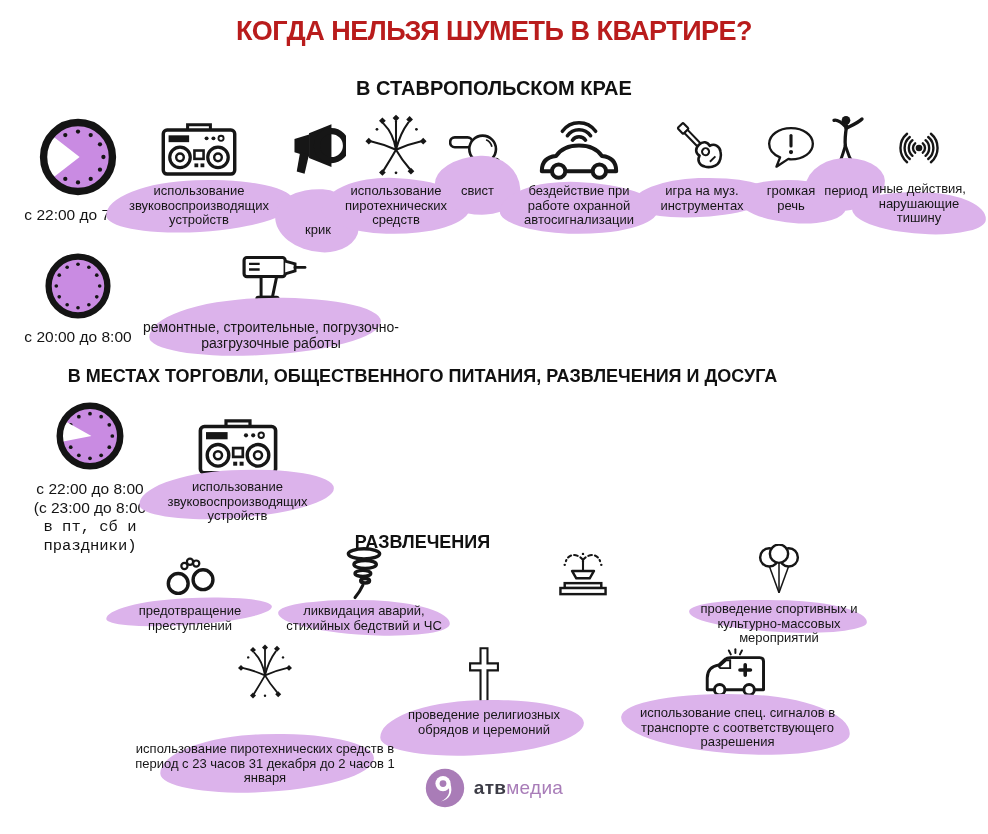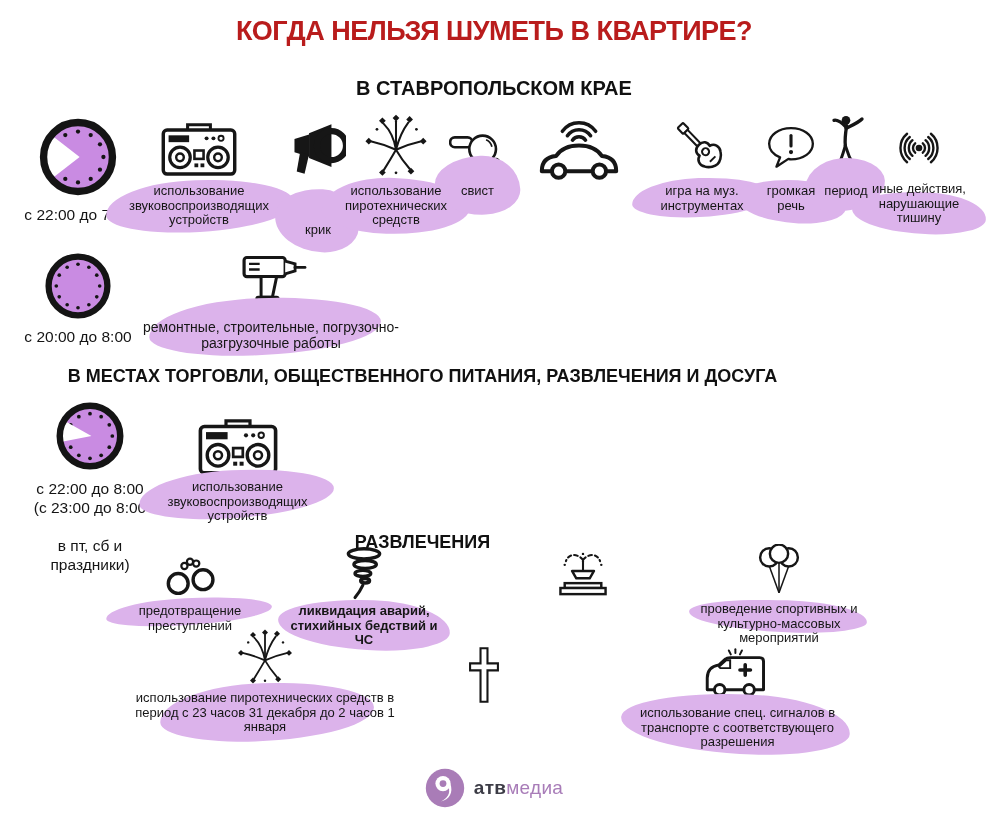--- a/index.html
+++ b/index.html
@@ -148,20 +148,24 @@
       <g fill="none" stroke="#161616" stroke-width="4" stroke-linecap="round">
         <path d="M42.6 25 A9 9 0 0 1 57.4 25"></path>
         <path d="M36.9 20 A16 16 0 0 1 63.1 20"></path>
         <path d="M31.2 15 A23 23 0 0 1 68.8 15"></path>
       </g>
       <path d="M8 60 C8 49 14 44 24 43 C30 34 40 31 50 31 C60 31 70 34 76 43 C86 44 92 49 92 60 Z" fill="#fff" stroke="#161616" stroke-width="4.5" stroke-linejoin="round"></path>
       <circle cx="27" cy="60" r="7.5" fill="#fff" stroke="#161616" stroke-width="4.5"></circle>
       <circle cx="73" cy="60" r="7.5" fill="#fff" stroke="#161616" stroke-width="4.5"></circle>
     </svg>
   </div>
+  <div class="label">
+    <i class="blob" style="left:-10px;right:-10px;top:-2px;bottom:-6px;transform:rotate(2deg);"></i>
+    <span class="txt">бездействие при работе охранной автосигнализации</span>
+  </div>
 </div>
 
 <div class="abs item" style="left:638px;top:114px;width:128px;">
   <div class="iconwrap" style="height:68px;">
     <svg width="64" height="64" viewBox="0 0 100 100">
       <g transform="rotate(-44 50 50)">
         <rect x="44" y="1" width="12" height="13" rx="2" fill="#fff" stroke="#161616" stroke-width="3.4"></rect>
         <rect x="46.5" y="14" width="7" height="30" fill="#fff" stroke="#161616" stroke-width="3.2"></rect>
         <path d="M50 43 C41 43 37 49 39 56 C31 58 28 67 33 74 C37 81 45 85 50 85 C55 85 63 81 67 74 C72 67 69 58 61 56 C63 49 59 43 50 43 Z" fill="#fff" stroke="#161616" stroke-width="4" stroke-linejoin="round"></path>
         <circle cx="50" cy="58" r="5.5" fill="none" stroke="#161616" stroke-width="3.2"></circle>
@@ -294,21 +298,21 @@
           <circle cx="50" cy="19" r="2.6"></circle>
           <circle cx="65.5" cy="23.2" r="2.6"></circle>
           <circle cx="76.8" cy="34.5" r="2.6"></circle>
       </g>
       <path d="M52 50 L15 29 A42 42 0 0 0 11 58 Z" fill="#ffffff"></path>
       <circle cx="50" cy="50" r="42" fill="none" stroke="#141414" stroke-width="9"></circle>
     </svg>
   </div>
   <div class="time">с 22:00 до 8:00</div>
   <div class="time" style="margin-top:0;">(с 23:00 до 8:00</div>
-  <div class="time" style="margin-top:18px;">в пт, сб и праздники)</div>
+  <div class="time" style="margin-top:0;font-family:Liberation Mono, monospace;">в пт, сб и праздники)</div>
 </div>
 
 <div class="abs item" style="left:155px;top:414px;width:165px;">
   <div class="iconwrap" style="height:64px;">
     <svg width="80" height="61" viewBox="0 0 100 74">
       <path d="M35 12 V5 H65 V12" fill="none" stroke="#161616" stroke-width="4"></path>
       <rect x="3" y="12" width="94" height="58" rx="5" fill="#fff" stroke="#161616" stroke-width="4.5"></rect>
       <rect x="10" y="19" width="27" height="9" fill="#161616"></rect>
       <circle cx="60" cy="23" r="2.6" fill="#161616"></circle>
         <circle cx="69" cy="23" r="2.6" fill="#161616"></circle>
@@ -343,21 +347,21 @@
           <circle cx="60" cy="18" r="5"></circle>
       </g>
     </svg>
   </div>
   <div class="label">
     <i class="blob" style="left:-14px;right:-12px;top:-6px;bottom:8px;transform:rotate(-3deg);"></i>
     <span class="txt">предотвращение преступлений</span>
   </div>
 </div>
 
-<div class="abs item" style="left:280px;top:546px;width:168px;font-weight:bold;">
+<div class="abs item" style="left:280px;top:546px;width:168px;">
   <div class="iconwrap" style="height:56px;">
     <svg width="52" height="56" viewBox="0 0 80 100">
       <g fill="none" stroke="#161616" stroke-width="6">
         <ellipse cx="40" cy="14" rx="28" ry="9"></ellipse>
         <ellipse cx="42" cy="33" rx="20" ry="7"></ellipse>
         <ellipse cx="38" cy="49" rx="14" ry="5.5"></ellipse>
         <ellipse cx="42" cy="62" rx="8" ry="4"></ellipse>
       </g>
       <path d="M38 70 C34 79 30 85 24 92" fill="none" stroke="#161616" stroke-width="5.5" stroke-linecap="round"></path>
     </svg>
@@ -398,21 +402,21 @@
       <circle cx="52" cy="22" r="15" fill="#fff" stroke="#161616" stroke-width="4"></circle>
       <circle cx="36" cy="16" r="15" fill="#fff" stroke="#161616" stroke-width="4"></circle>
     </svg>
   </div>
   <div class="label">
     <i class="blob b2" style="left:-6px;right:-4px;top:-2px;bottom:14px;transform:rotate(2deg);"></i>
     <span class="txt">проведение спортивных и культурно-массовых мероприятий</span>
   </div>
 </div>
 
-<div class="abs item" style="left:134px;top:627px;width:262px;">
+<div class="abs item" style="left:134px;top:642px;width:262px;gap:36px;">
   <div class="iconwrap" style="height:62px;">
     <svg width="60" height="60" viewBox="0 0 100 100">
       <g fill="none" stroke="#161616" stroke-width="3" stroke-linecap="round">
         <path d="M50 54 L50 12"></path>
           <path d="M50 54 Q46 30 32 16"></path>
           <path d="M50 54 Q56 30 68 14"></path>
         <path d="M50 54 Q32 46 14 42"></path>
           <path d="M50 54 Q68 46 86 42"></path>
         <path d="M50 54 Q42 68 32 84"></path>
           <path d="M50 54 Q58 68 70 82"></path>
@@ -436,20 +440,24 @@
     <span class="txt">использование пиротехнических средств в период с 23 часов 31 декабря до 2 часов 1 января</span>
   </div>
 </div>
 
 <div class="abs item" style="left:398px;top:644px;width:172px;">
   <div class="iconwrap" style="height:62px;">
     <svg width="34" height="58" viewBox="0 0 56 100">
       <path d="M22 4 H34 V30 H52 V42 H34 V96 H22 V42 H4 V30 H22 Z" fill="#fff" stroke="#161616" stroke-width="3.6" stroke-linejoin="miter"></path>
     </svg>
   </div>
+  <div class="label">
+    <i class="blob" style="left:-18px;right:-14px;top:-8px;bottom:-18px;transform:rotate(-2deg);"></i>
+    <span class="txt">проведение религиозных обрядов и церемоний</span>
+  </div>
 </div>
 
 <div class="abs item" style="left:635px;top:644px;width:205px;">
   <div class="iconwrap" style="height:60px;">
     <svg width="72" height="56" viewBox="0 0 110 84">
       <g stroke="#161616" stroke-width="3" stroke-linecap="round">
         <path d="M44 12 L41 6"></path>
           <path d="M51 10 V4"></path>
           <path d="M58 12 L61 6"></path>
       </g>

